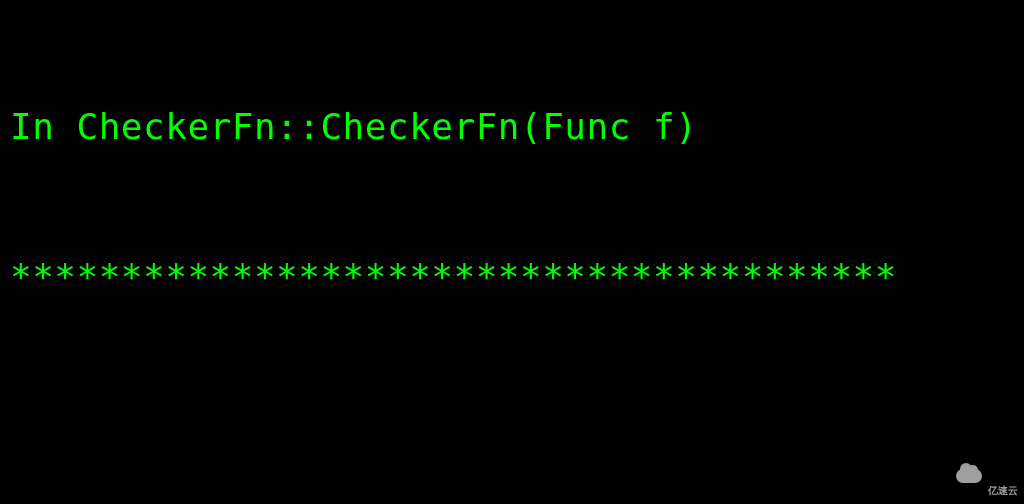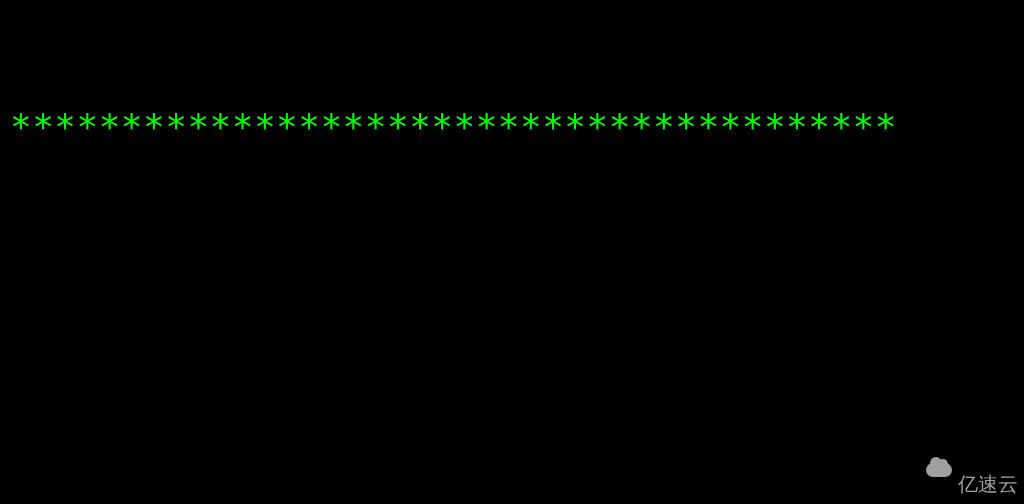--- a/index.html
+++ b/index.html
@@ -60,29 +60,30 @@
     position: absolute;
     width: 10px;
     height: 10px;
     background: #bbbbbb;
     border-radius: 50%;
     top: 2px;
     left: 14px;
   }
   .watermark .txt {
     color: #bbbbbb;
-    font-size: 20px;
-    font-weight: normal;
+    font-size: 10px;
+    font-weight: bold;
     margin-top: 36px;
   }
 </style>
 </head>
 <body>
 
 <div class="terminal">
+  <div>In CheckerFn::CheckerFn(Func f)</div>
   <div>****************************************</div>
   
   
   
   
   
   
   
 </div>
 

